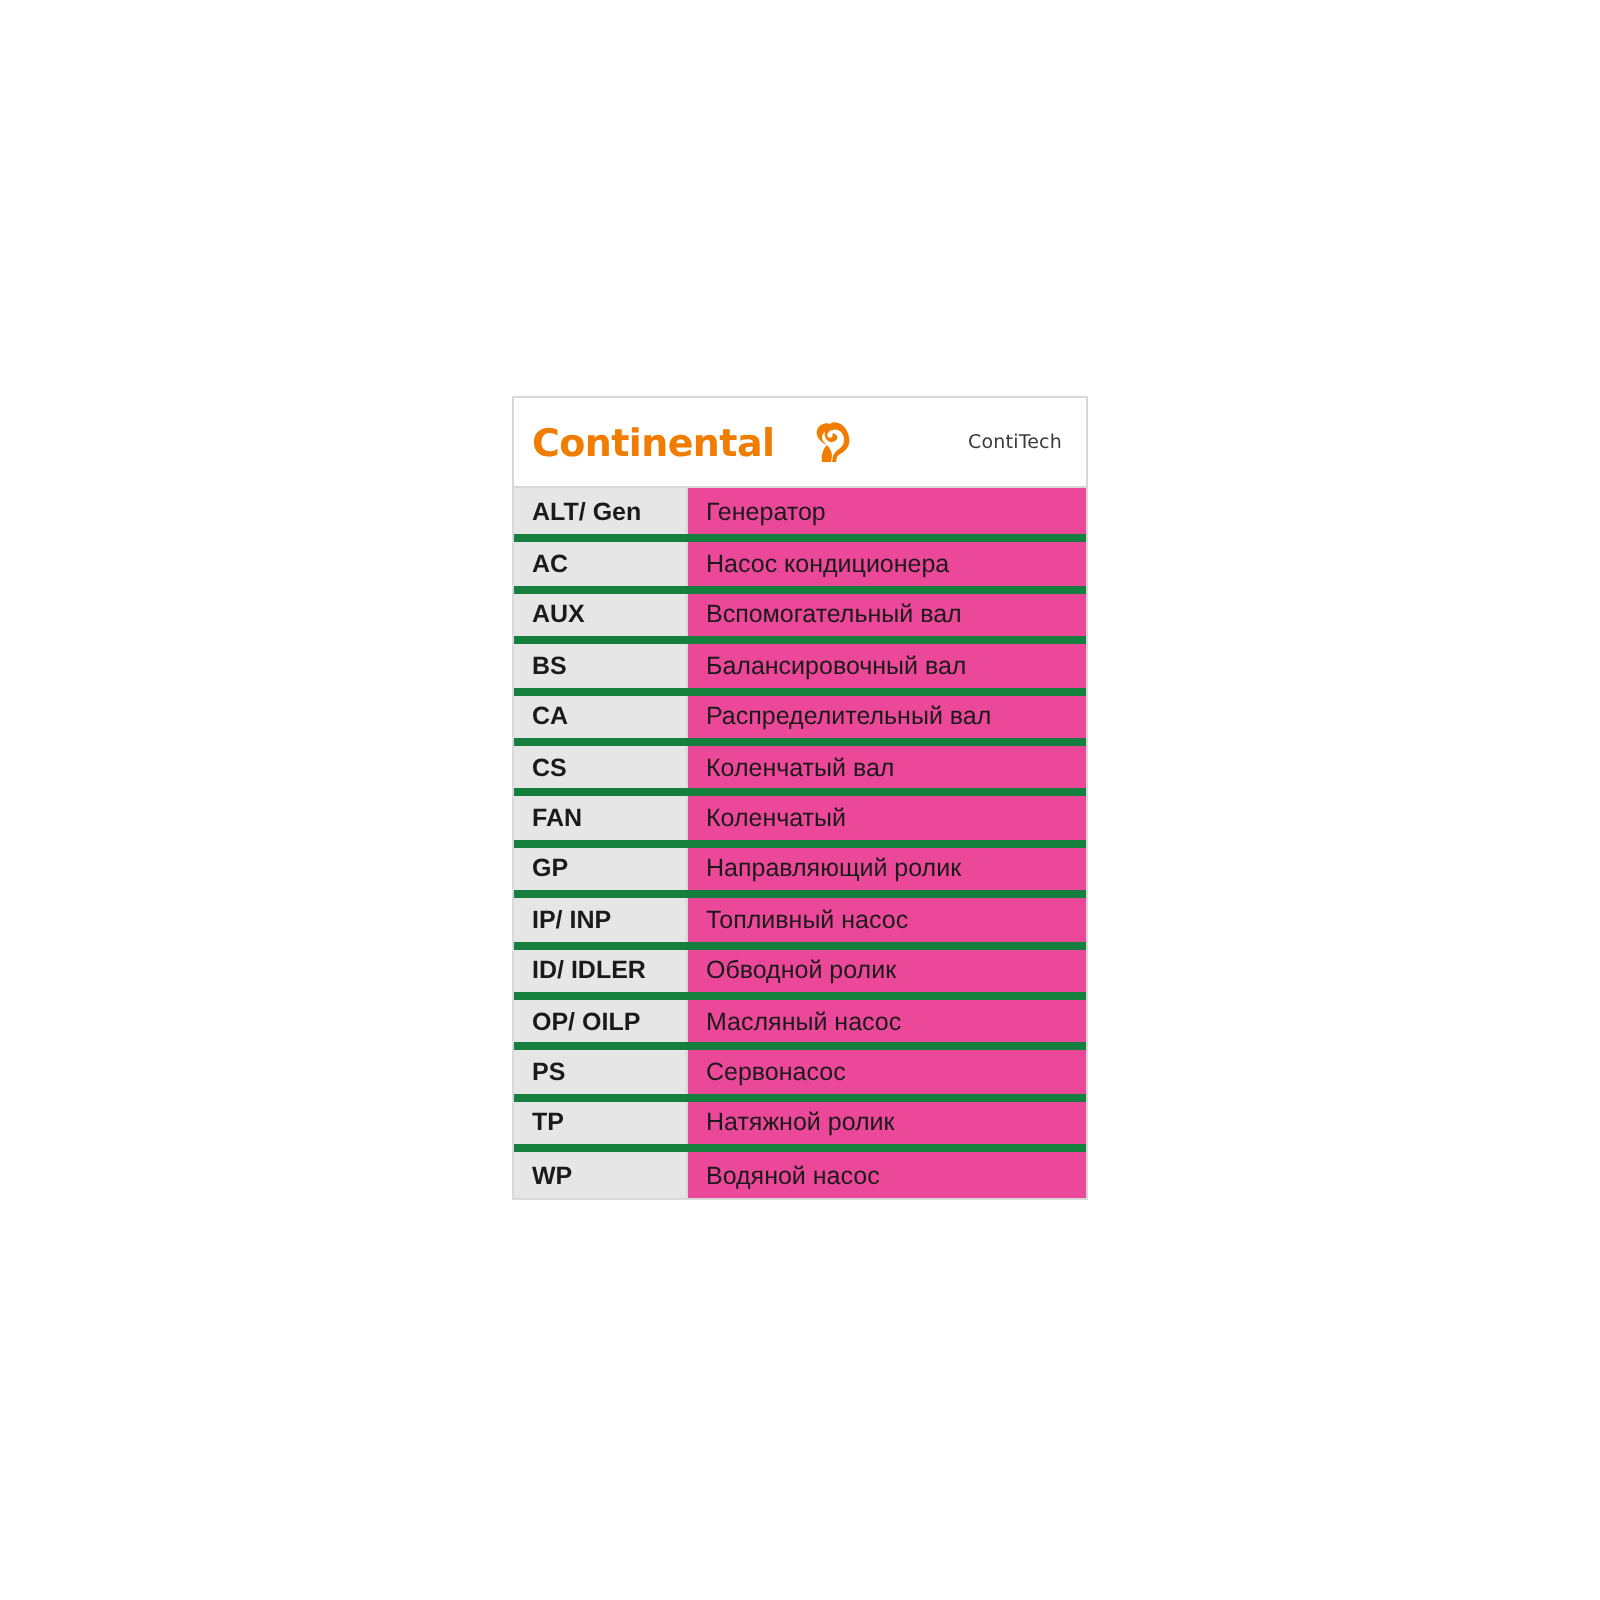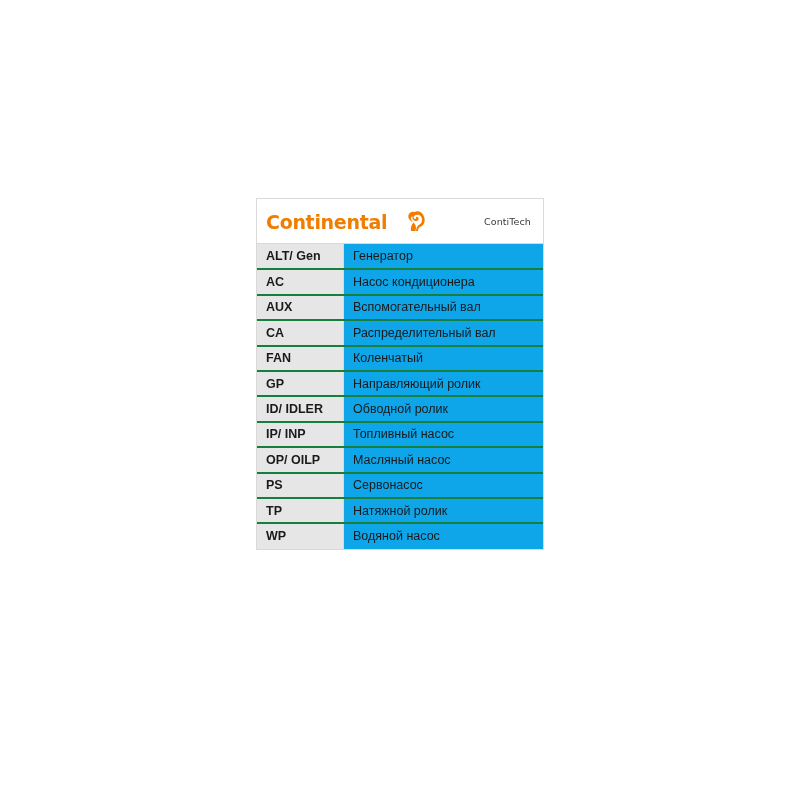--- a/index.html
+++ b/index.html
@@ -67,40 +67,40 @@
   }
   table.legend {
     border-collapse: collapse;
     width: 100%;
     table-layout: fixed;
   }
   table.legend tr {
     height: 25.4px;
   }
   table.legend td {
-    border-top: 2px solid #15803d;
+    border-top: 4px solid #15803d;
     padding: 0 0 0 9px;
     font-size: 12.5px;
     color: #1a1a1a;
     vertical-align: middle;
     white-space: nowrap;
     overflow: hidden;
   }
   table.legend tr:first-child td {
     border-top: none;
   }
   td.code {
     width: 77px;
     background: #e6e6e6;
     font-weight: bold;
     border-right: 1px solid #d9d9d9;
     font-size: 12.5px;
   }
   td.desc {
-    background: #0ea5e9;
+    background: #ec4899;
     font-weight: normal;
     font-size: 12.5px;
   }
 </style>
 </head>
 <body>
 
 <div class="page">
   <div class="card">
 
@@ -122,38 +122,46 @@
         </tr>
         <tr>
           <td class="code">AC</td>
           <td class="desc">Насос кондиционера</td>
         </tr>
         <tr>
           <td class="code">AUX</td>
           <td class="desc">Вспомогательный вал</td>
         </tr>
         <tr>
+          <td class="code">BS</td>
+          <td class="desc">Балансировочный вал</td>
+        </tr>
+        <tr>
           <td class="code">CA</td>
           <td class="desc">Распределительный вал</td>
+        </tr>
+        <tr>
+          <td class="code">CS</td>
+          <td class="desc">Коленчатый вал</td>
         </tr>
         <tr>
           <td class="code">FAN</td>
           <td class="desc">Коленчатый</td>
         </tr>
         <tr>
           <td class="code">GP</td>
           <td class="desc">Направляющий ролик</td>
         </tr>
         <tr>
+          <td class="code">IP/ INP</td>
+          <td class="desc">Топливный насос</td>
+        </tr>
+        <tr>
           <td class="code">ID/ IDLER</td>
           <td class="desc">Обводной ролик</td>
-        </tr>
-        <tr>
-          <td class="code">IP/ INP</td>
-          <td class="desc">Топливный насос</td>
         </tr>
         <tr>
           <td class="code">OP/ OILP</td>
           <td class="desc">Масляный насос</td>
         </tr>
         <tr>
           <td class="code">PS</td>
           <td class="desc">Сервонасос</td>
         </tr>
         <tr>

